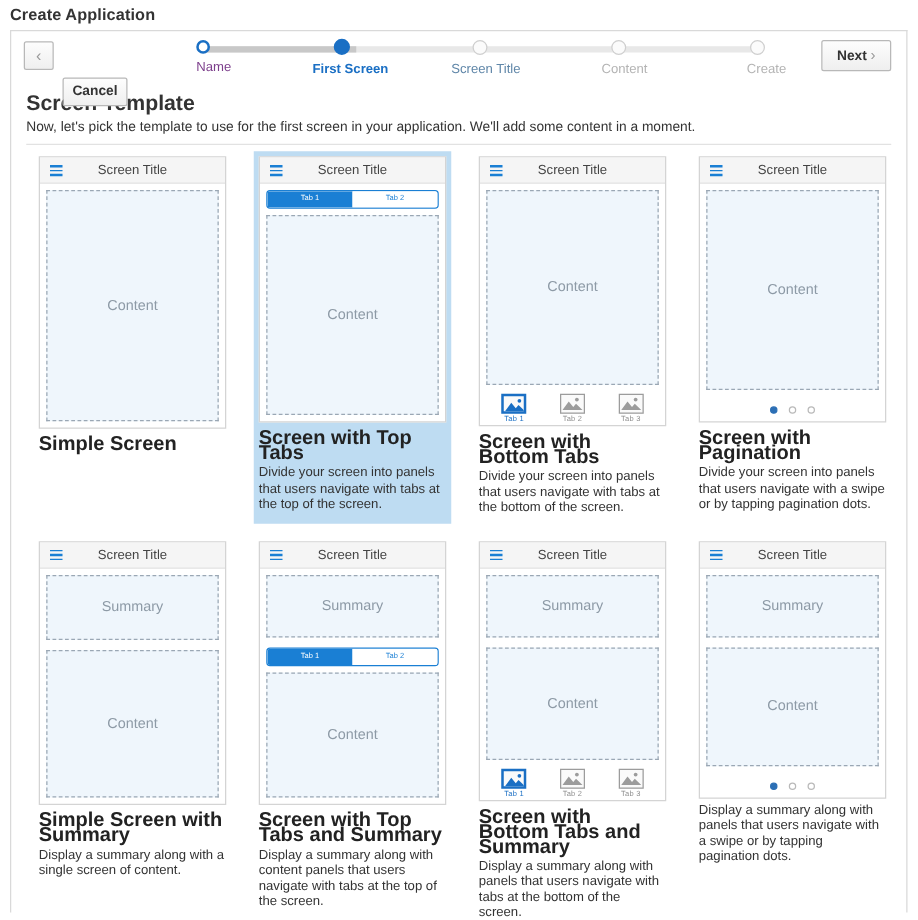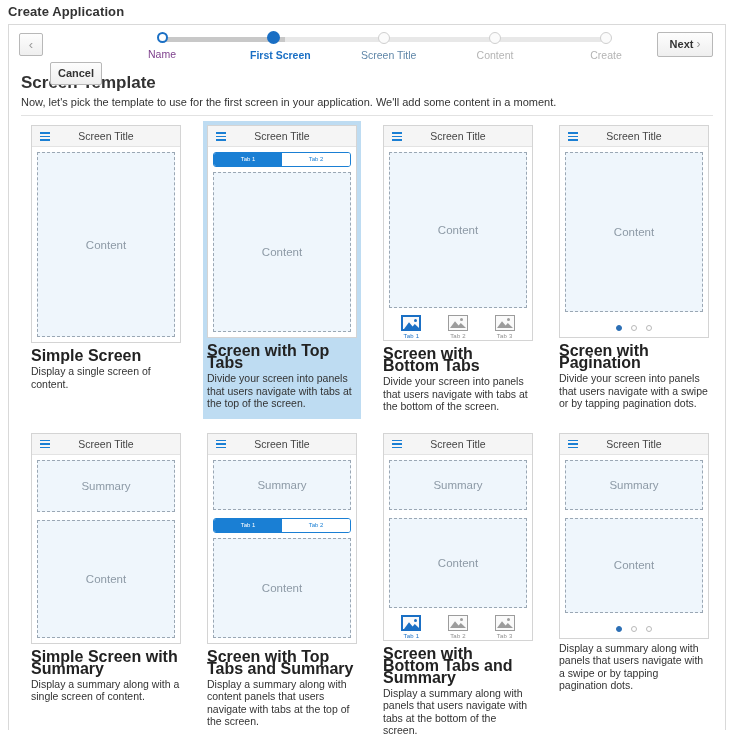--- a/index.html
+++ b/index.html
@@ -85,21 +85,21 @@
     position: absolute;
     top: 6px; left: 23px;
     width: 25%;
     height: 5px;
     background: #c8c8c8;
   }
   .step {
     position: absolute;
     top: 0;
     width: 46px;
-    text-align: center;
+    text-align: right;
     transform: translateX(-50%);
   }
   .dot {
     width: 11px; height: 11px;
     margin: 1px auto 0;
     border-radius: 50%;
     background: #ffffff;
     position: relative;
     z-index: 2;
   }
@@ -323,21 +323,20 @@
               <i></i>
               <i></i>
             </div>
             <div class="phone-title">Screen Title</div>
           </div>
           <div class="phone-body">
             <div class="dashbox" style="height: 185px;">Content</div>
           </div>
         </div>
         <div class="tname">Simple Screen</div>
-        <div class="tdesc">Display a single screen of content.</div>
       </div>
       <div class="tcard selected">
         <div class="phone">
           <div class="phone-header">
             <div class="hamburger">
               <i></i>
               <i></i>
               <i></i>
             </div>
             <div class="phone-title">Screen Title</div>

